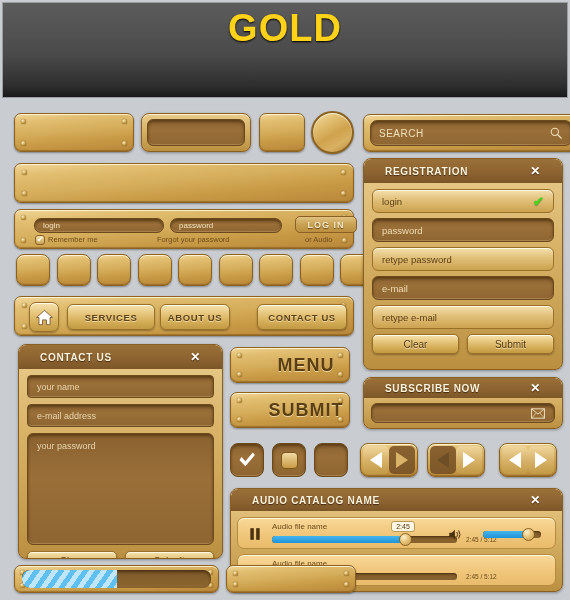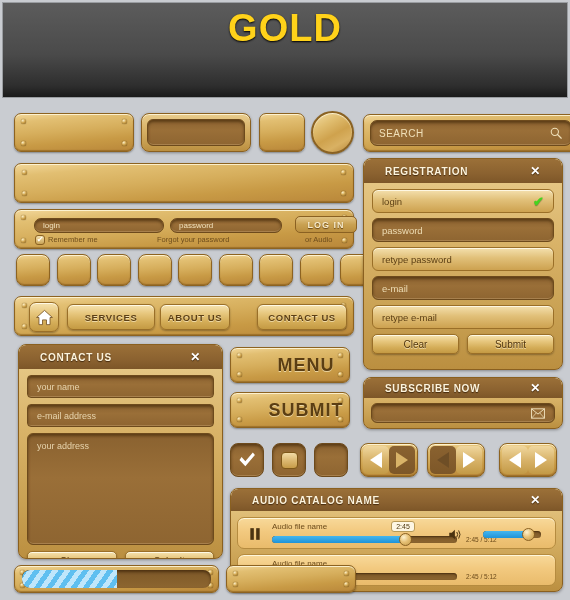--- a/index.html
+++ b/index.html
@@ -430,21 +430,21 @@
       <span class="xclose">✕</span>
     </div>
     <div class="body">
       <div class="brown cinput">
         <span>your name</span>
       </div>
       <div class="brown cinput">
         <span>e-mail address</span>
       </div>
       <div class="brown ctext">
-        <span>your address</span>
+        <span>your password</span>
       </div>
       <div class="cbtns">
         <div class="gold-lite cbtn">Clear</div>
         <div class="gold-lite cbtn">Submit</div>
       </div>
     </div>
   </div>
 
   <div class="abs gold mplate" style="left:230px;top:347px">
     <span class="rivet" style="position:absolute;left:6px;top:5px"></span>

